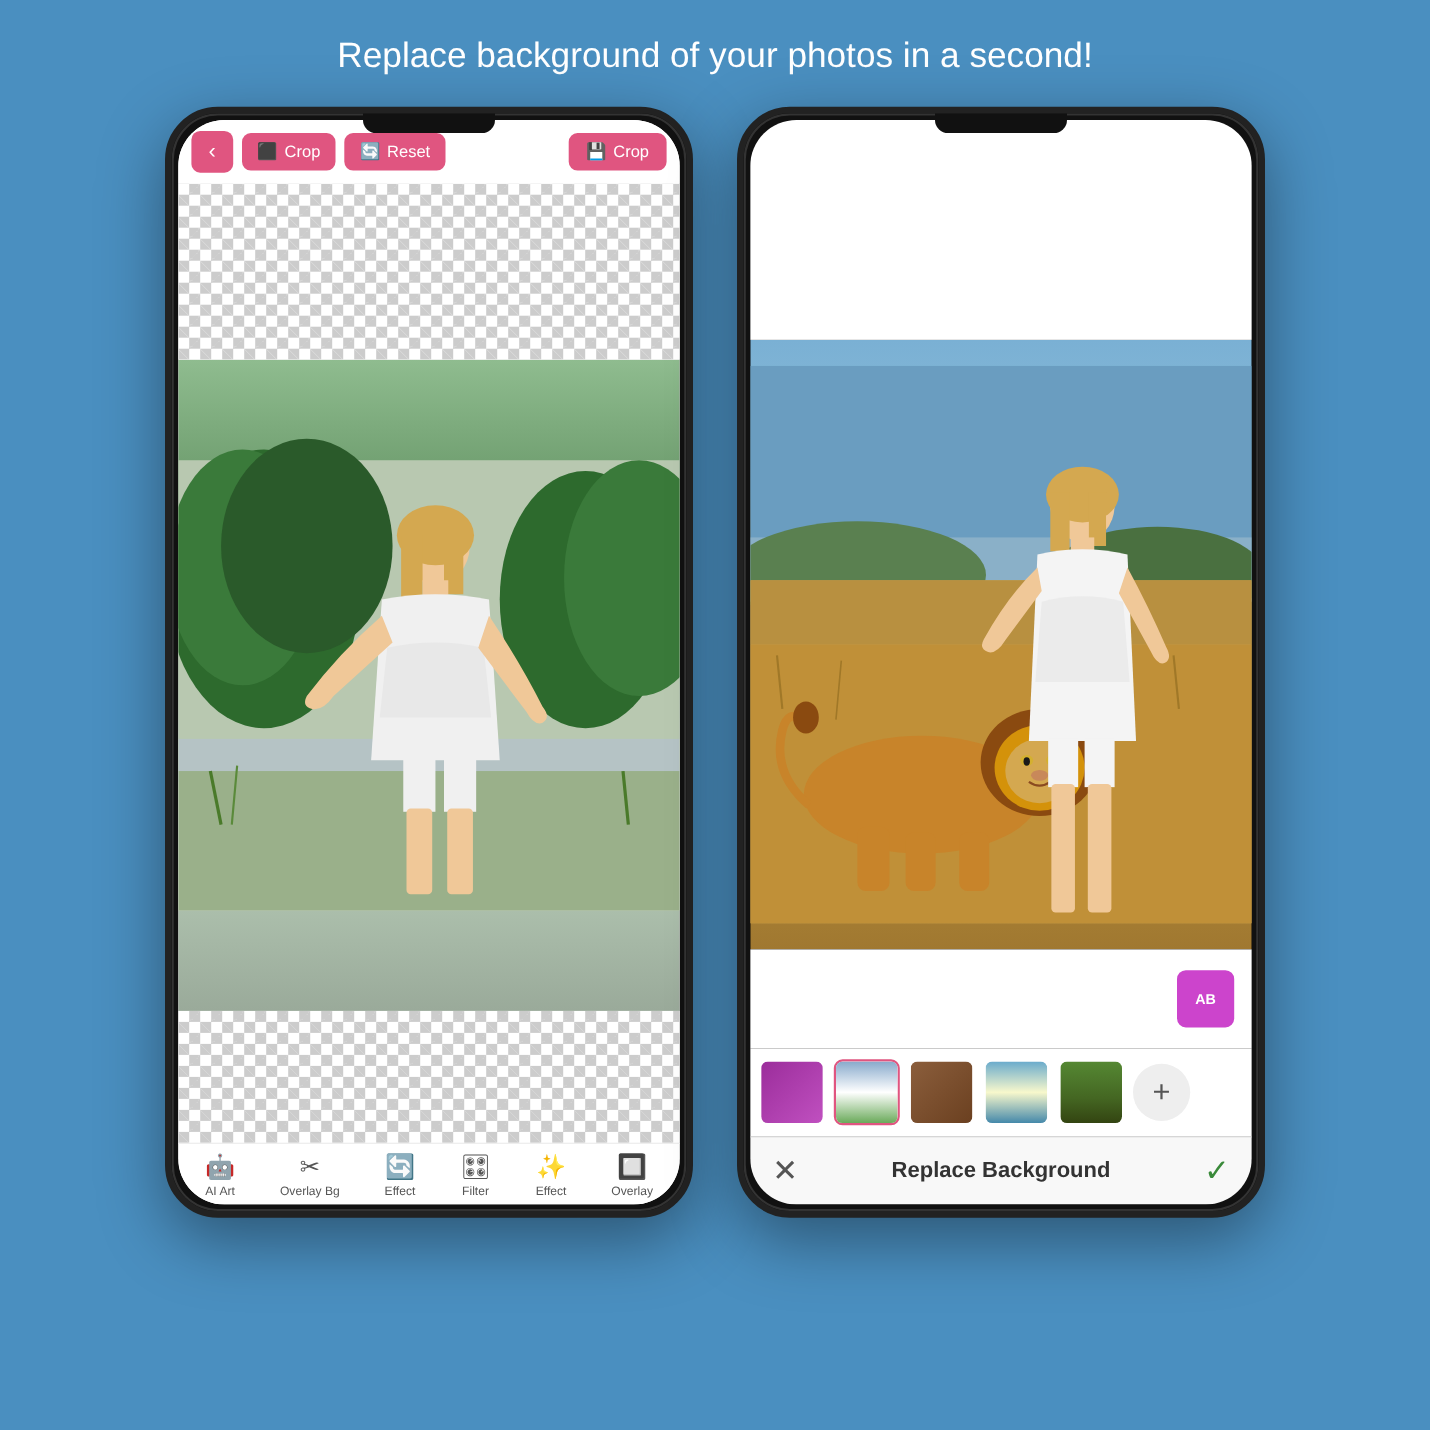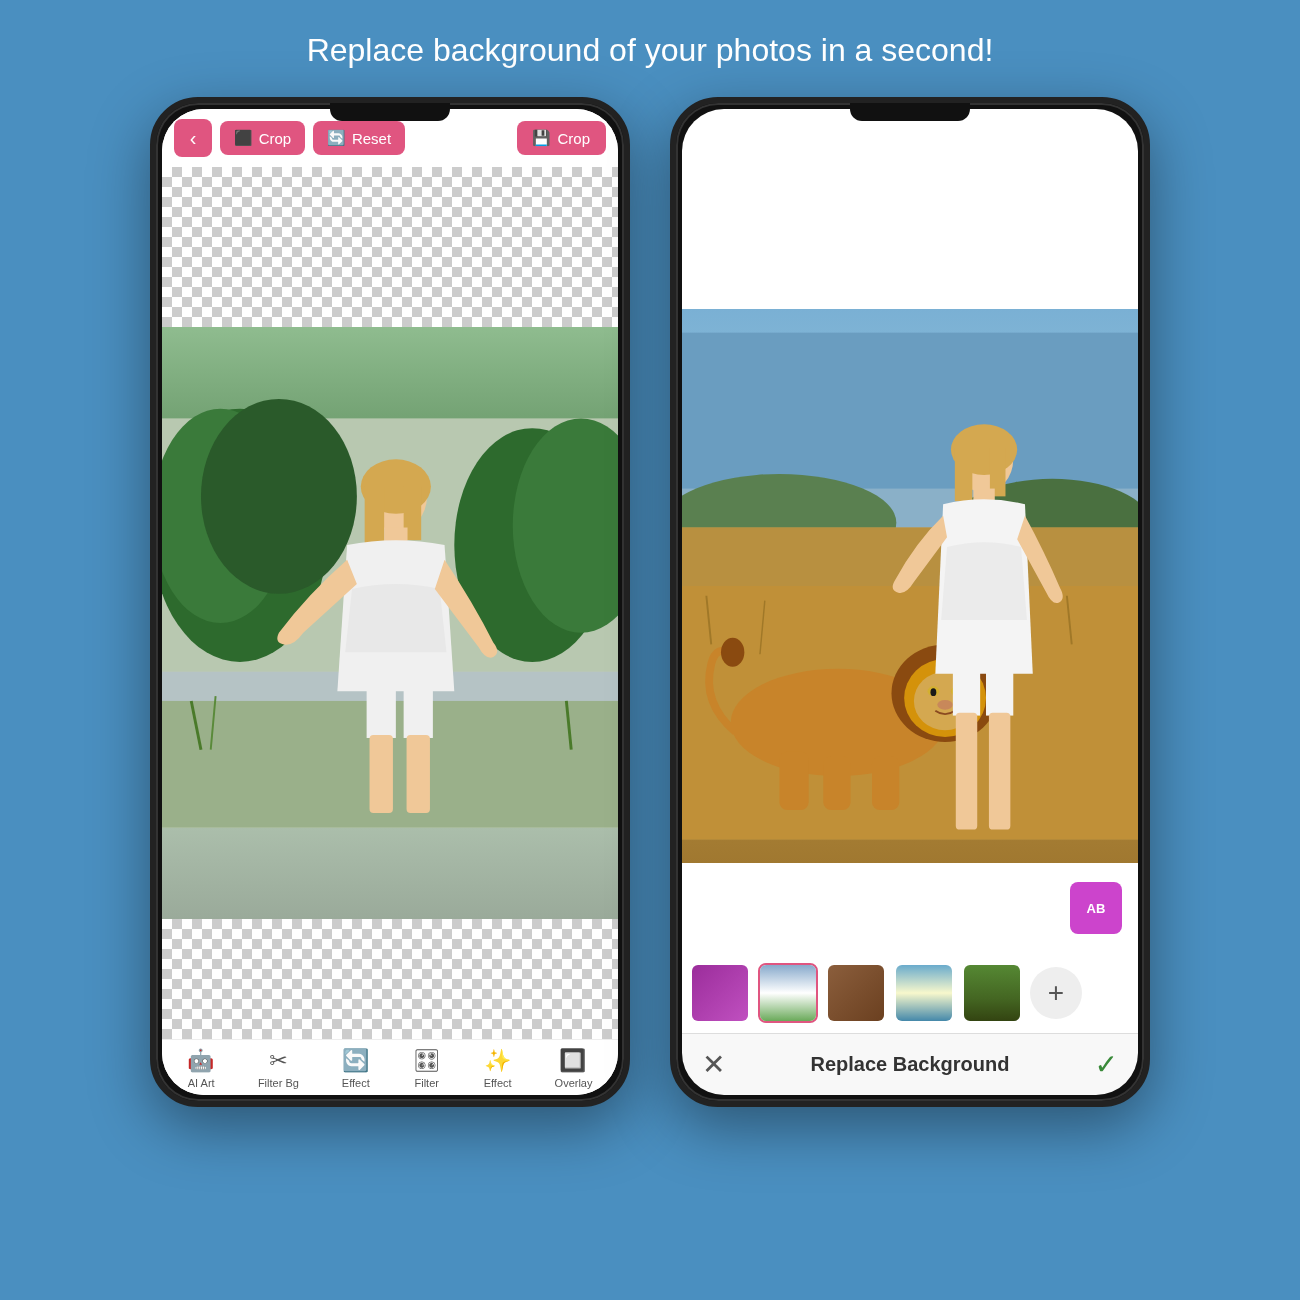--- a/index.html
+++ b/index.html
@@ -398,21 +398,21 @@
 
         <div class="bottom-checker checker"></div>
 
         <div class="bottom-nav">
           <div class="nav-item">
             <span class="nav-icon">🤖</span>
             <span>AI Art</span>
           </div>
           <div class="nav-item">
             <span class="nav-icon">✂</span>
-            <span>Filter Bg</span>
+            <span>Overlay Bg</span>
           </div>
           <div class="nav-item">
             <span class="nav-icon">🔄</span>
             <span>Effect</span>
           </div>
           <div class="nav-item">
             <span class="nav-icon">🎛</span>
             <span>Filter</span>
           </div>
           <div class="nav-item">

